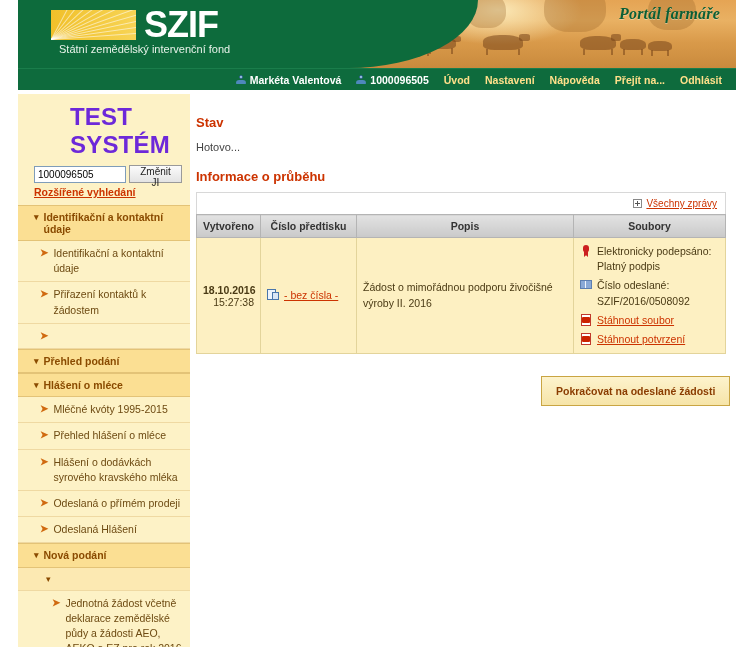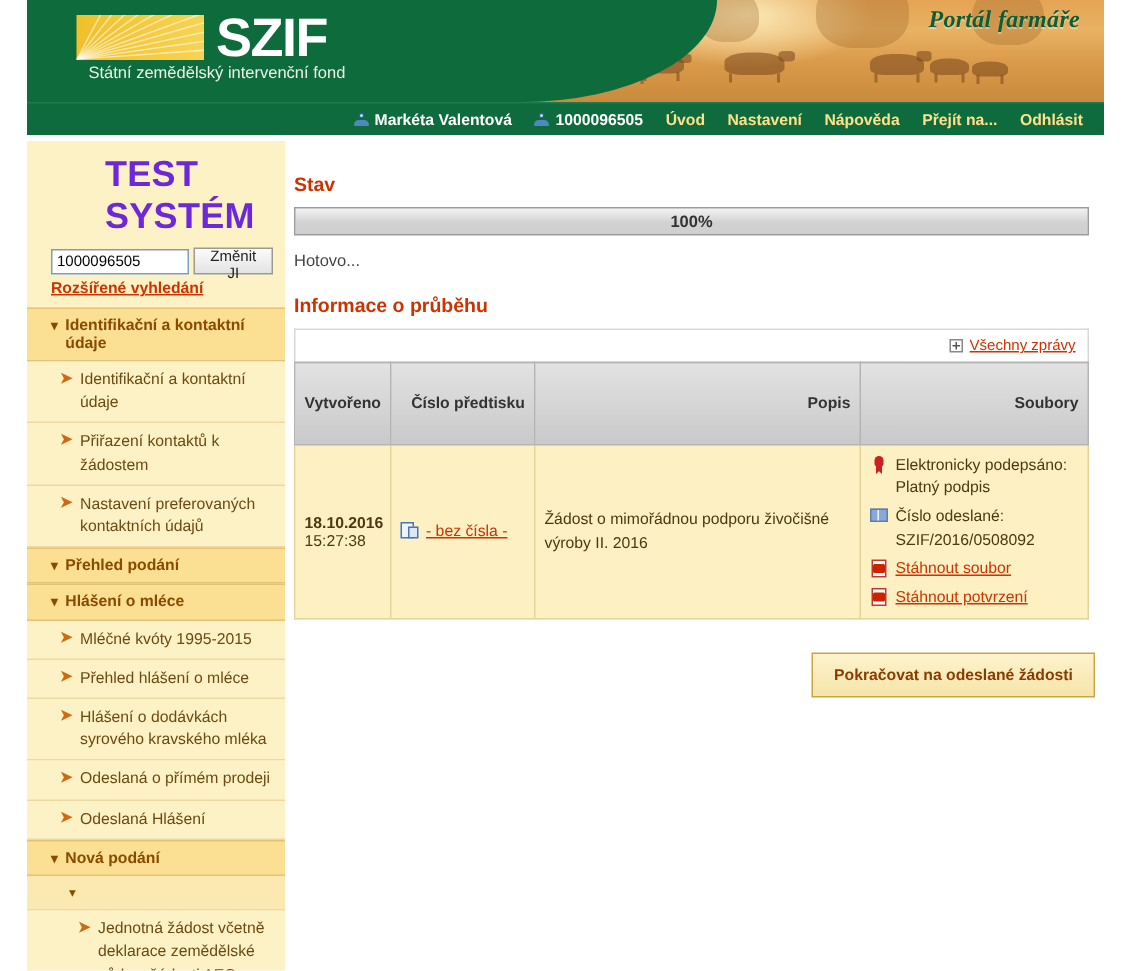--- a/index.html
+++ b/index.html
@@ -198,29 +198,29 @@
   .all-msgs {
     font-size: 10px; color: #cc3300; text-decoration: underline; cursor: pointer;
   }
   table.grid {
     width: 530px; border-collapse: collapse; table-layout: fixed;
   }
   table.grid th {
     background: linear-gradient(#e2e2e2,#c9c9c9);
     border: 1px solid #b4b4b4;
     font-size: 10.5px; font-weight: bold; color: #333;
-    text-align: right; padding: 21px 6px; height: 22px;
+    text-align: center; padding: 5px 6px; height: 22px;
   }
   table.grid td {
     background: #fdf0c2;
     border: 1px solid #e3d49b;
     font-size: 10.5px; color: #4a3a14;
     padding: 6px 6px; vertical-align: middle;
   }
-  td.c-date { font-weight: bold; width: 64px; }
+  td.c-date { text-align: right; font-weight: bold; width: 64px; }
   td.c-date span { display:block; font-weight: normal; }
   td.c-num { width: 96px; text-align: right; }
   td.c-desc { vertical-align: middle; line-height: 1.5; }
   td.c-files { width: 152px; vertical-align: top; }
   .flink { color: #cc3300; text-decoration: underline; cursor: pointer; }
   .fline { display:flex; gap: 5px; align-items:flex-start; line-height:1.45; margin-bottom:4px;}
   .fline:last-child { margin-bottom: 0; }
   .ficon { width: 12px; flex: 0 0 12px; height: 12px; position: relative; margin-top:1px; }
 
   
@@ -349,21 +349,20 @@
     <div class="side-sub">
       <span class="arrow">➤</span>
       <span>Identifikační a kontaktní údaje</span>
     </div>
     <div class="side-sub">
       <span class="arrow">➤</span>
       <span>Přiřazení kontaktů k žádostem</span>
     </div>
     <div class="side-sub">
       <span class="arrow">➤</span>
-      <span>Nastavení preferovaných kontaktních údajů</span>
     </div>
 
     <div class="side-group">
       <span class="caret">▾</span>
       <span>Přehled podání</span>
     </div>
 
     <div class="side-group">
       <span class="caret">▾</span>
       <span>Hlášení o mléce</span>
@@ -398,23 +397,20 @@
     </div>
     <div class="side-sub lvl2">
       <span class="arrow">➤</span>
       <span>Jednotná žádost včetně deklarace zemědělské půdy a žádosti AEO, AEKO a EZ pro rok 2016</span>
     </div>
 
   </div>
 
   <div class="main">
     <div class="sec-title">Stav</div>
-    <div class="progress">
-      <span>100%</span>
-    </div>
     <div class="hotovo">Hotovo...</div>
 
     <div class="sec-title" style="margin-top:16px">Informace o průběhu</div>
 
     <div class="msgbar">
       <span class="plusbox"></span>
       <span class="all-msgs">Všechny zprávy</span>
     </div>
 
     <table class="grid">

